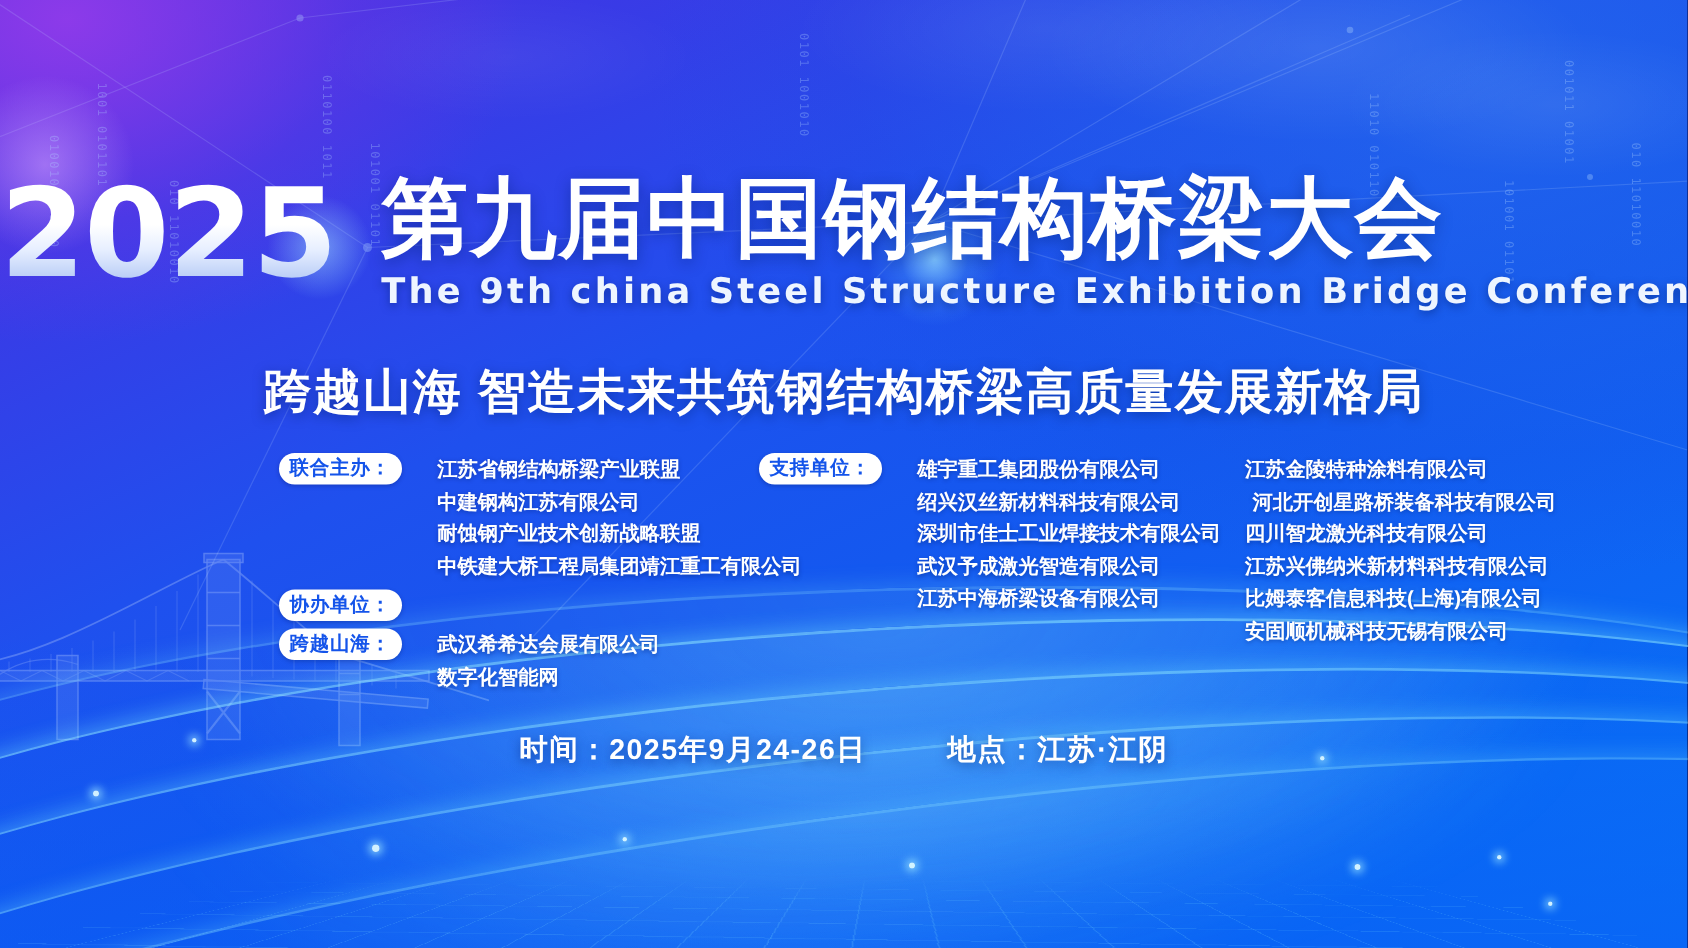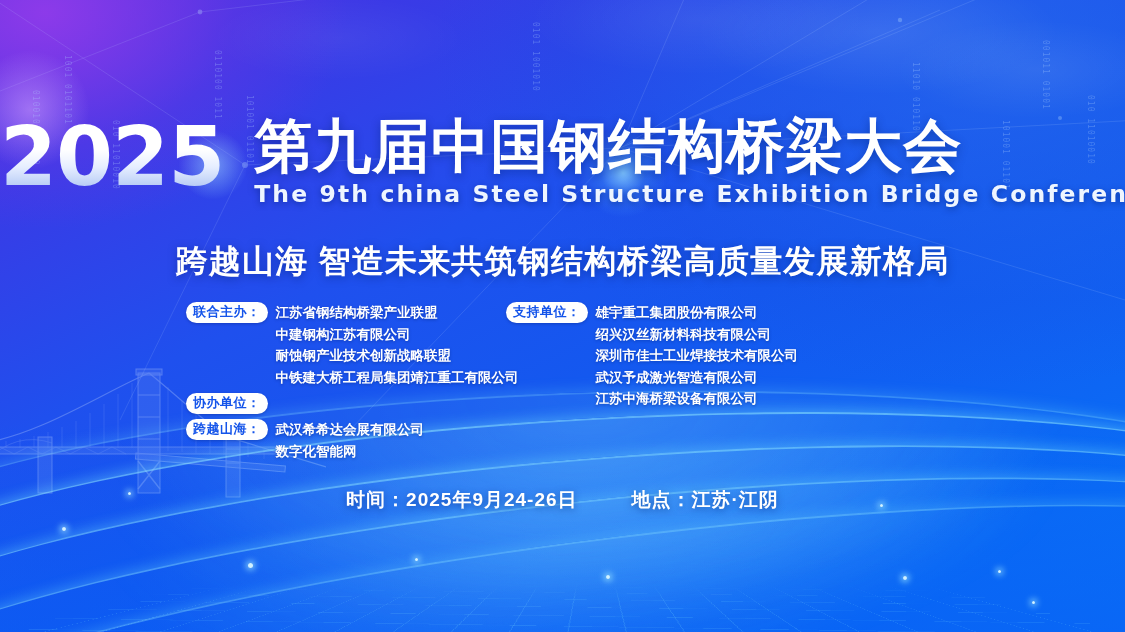--- a/index.html
+++ b/index.html
@@ -168,20 +168,21 @@
     box-shadow: 0 1px 3px rgba(0,20,90,0.3);
   }
   .org-names { margin-left:8px; }
   .org-name {
     color:#ffffff;
     font-size:13.5px;
     font-weight:700;
     line-height:21.5px;
     white-space:nowrap;
     text-shadow: 0 1px 3px rgba(0,30,110,0.45);
+    margin-left: 16px;
   }
   .org-name.indent { padding-left:5px; }
 
   .footer {
     position:absolute; left:0; right:0; top:487px;
     display:flex; justify-content:center; gap:54px;
     font-size:19px; font-weight:700; color:#ffffff;
     letter-spacing:1px;
     text-shadow: 0 2px 7px rgba(0,30,110,0.5);
   }
@@ -342,20 +343,30 @@
           <div class="org-names">
             <div class="org-name">雄宇重工集团股份有限公司</div>
             <div class="org-name">绍兴汉丝新材料科技有限公司</div>
             <div class="org-name">深圳市佳士工业焊接技术有限公司</div>
             <div class="org-name">武汉予成激光智造有限公司</div>
             <div class="org-name">江苏中海桥梁设备有限公司</div>
           </div>
         </div>
       </div>
 
+      <div class="col-right">
+        <div class="org-names">
+          <div class="org-name">江苏金陵特种涂料有限公司</div>
+          <div class="org-name indent">河北开创星路桥装备科技有限公司</div>
+          <div class="org-name">四川智龙激光科技有限公司</div>
+          <div class="org-name">江苏兴佛纳米新材料科技有限公司</div>
+          <div class="org-name">比姆泰客信息科技(上海)有限公司</div>
+          <div class="org-name">安固顺机械科技无锡有限公司</div>
+        </div>
+      </div>
 
     </div>
 
     <div class="footer">
       <div>时间：2025年9月24-26日</div>
       <div>地点：江苏·江阴</div>
     </div>
 
   </div>
 </div>

